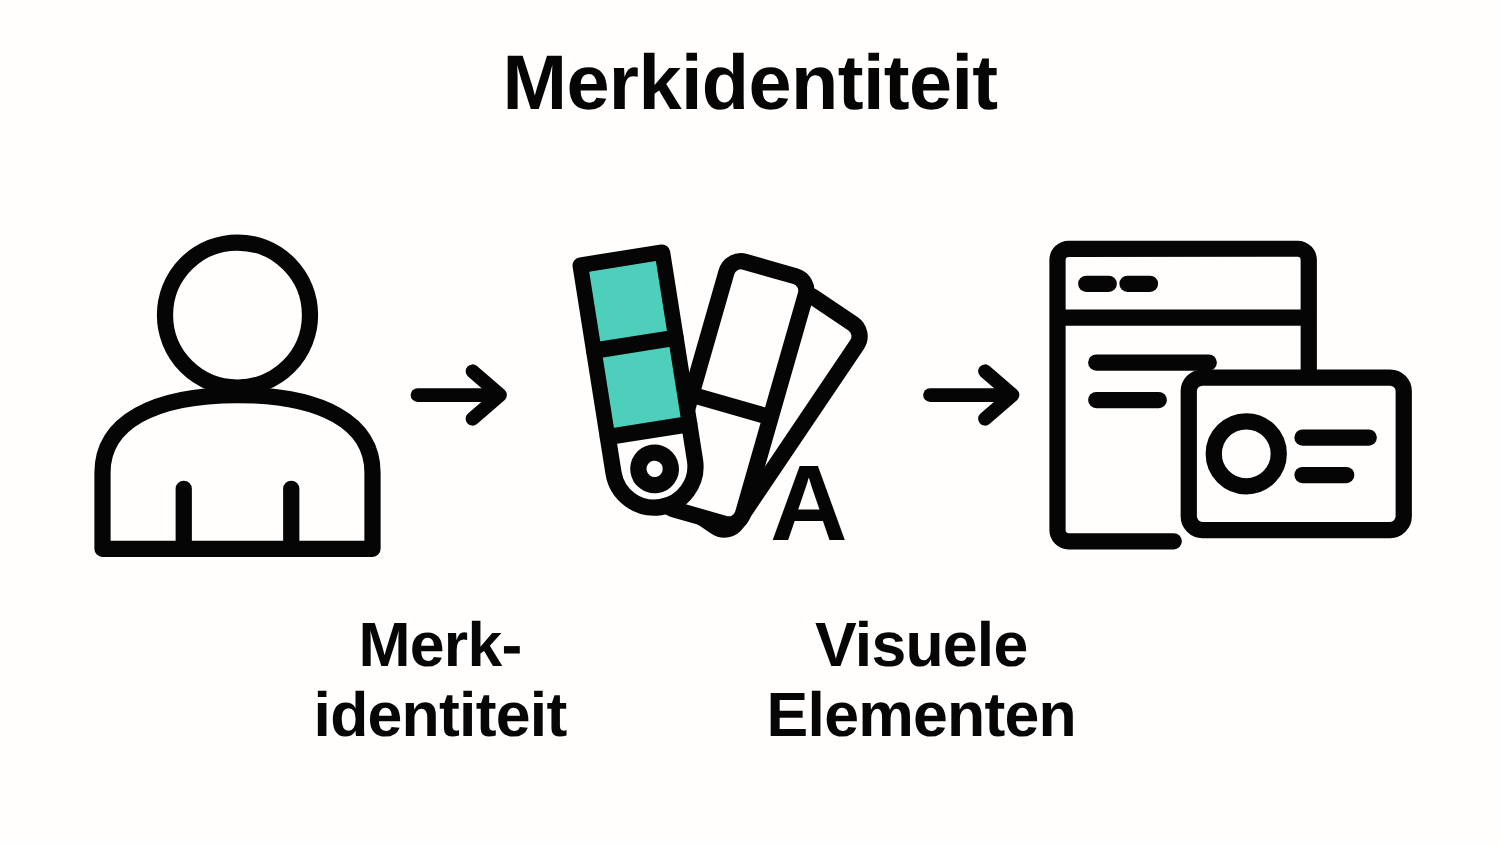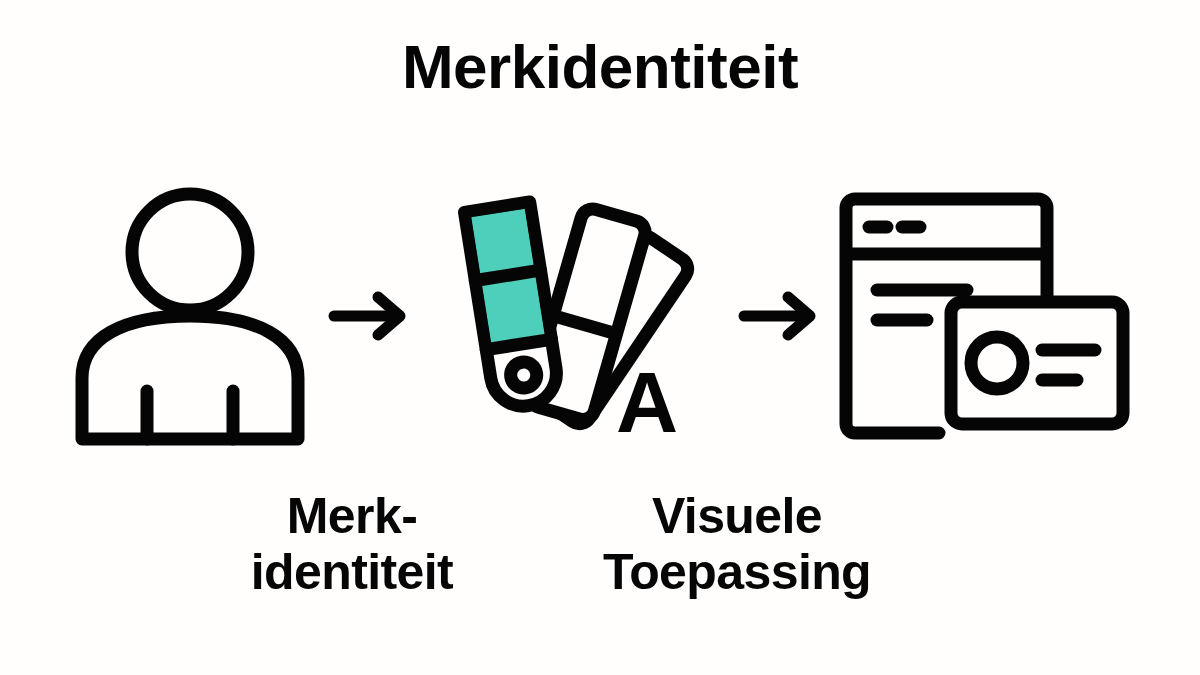--- a/index.html
+++ b/index.html
@@ -194,17 +194,17 @@
       </span>
     </div>
 
   </div>
 
   <div class="labels">
     <div class="label">Merk-
 identiteit</div>
     <div class="label-spacer"></div>
     <div class="label wide">Visuele
-Toepassing</div>
+Elementen</div>
     <div class="label-spacer"></div>
   </div>
 
 </div>
 
 </body></html>

